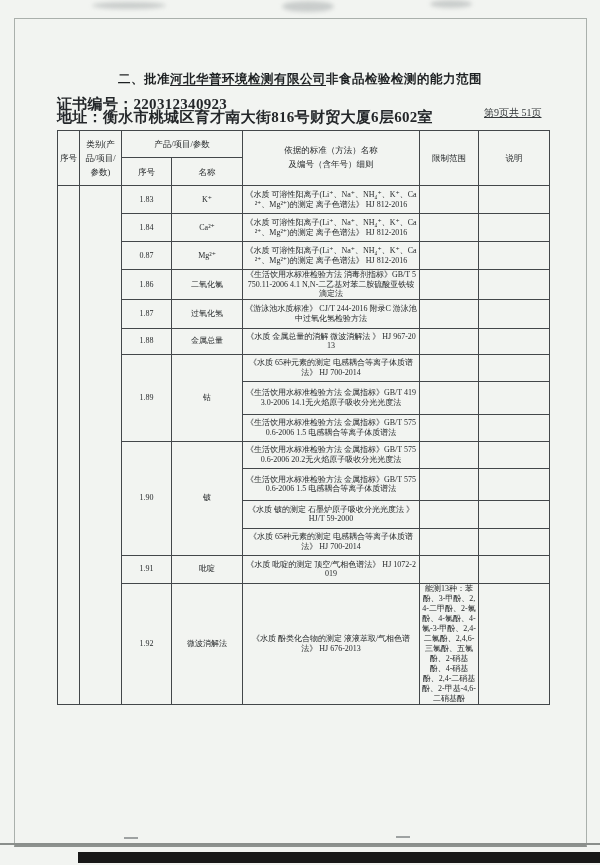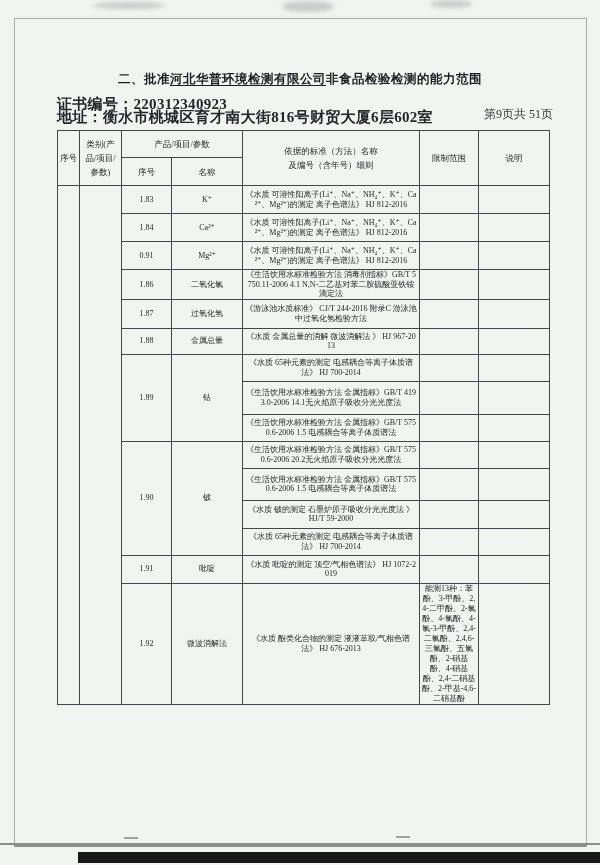--- a/index.html
+++ b/index.html
@@ -25,35 +25,35 @@
   .bottom-edge{position:absolute;left:0;top:843px;width:600px;height:2px;background:#8a8e8b;}
   .bottom-band{position:absolute;left:78px;top:852px;width:522px;height:11px;background:#181818;}
   .title{
     position:absolute;left:0;top:71px;width:600px;text-align:center;
     font-size:12.5px;font-weight:bold;letter-spacing:.5px;color:#1d2022;white-space:nowrap;
   }
   .title .u{text-decoration:underline;text-underline-offset:2px;}
   .meta{position:absolute;left:57px;font-size:15px;font-weight:bold;color:#24272a;letter-spacing:.3px;white-space:nowrap;}
   .meta.cert{top:95px;}
   .meta.addr{top:108px;}
-  .page-ind{position:absolute;left:484px;top:106px;font-size:12px;color:#33373a;white-space:nowrap;}
+  .page-ind{position:absolute;left:484px;top:106px;font-size:10px;color:#33373a;white-space:nowrap;text-decoration:underline;}
   table.cap{
     position:absolute;left:57px;top:130px;width:492px;
     border-collapse:collapse;table-layout:fixed;
     font-size:8px;line-height:9.6px;color:#26292b;
   }
   table.cap th,table.cap td{
     border:1px solid #43474a;padding:0 2px;
     text-align:center;vertical-align:middle;overflow:hidden;
     font-weight:normal;word-break:break-all;
   }
   table.cap th{font-size:8.5px;line-height:14px;}
   td.std{padding:0 3px;}
   td.limit-cell{font-size:8px;line-height:10px;padding:1px 1px;}
-  .hdr2{display:block;}
+  .hdr2{display:block;font-family:Liberation Mono, monospace;}
 </style>
 </head>
 <body>
 
 <div class="sheet">
 
   <div class="smudge s1"></div>
   <div class="smudge s2"></div>
   <div class="smudge s3"></div>
 
@@ -111,21 +111,21 @@
         <td></td>
       </tr>
       <tr style="height:28px">
         <td>1.84</td>
         <td>Ca²⁺</td>
         <td class="std">《水质 可溶性阳离子(Li⁺、Na⁺、NH₄⁺、K⁺、Ca²⁺、Mg²⁺)的测定 离子色谱法》 HJ 812-2016</td>
         <td></td>
         <td></td>
       </tr>
       <tr style="height:28px">
-        <td>0.91</td>
+        <td>0.87</td>
         <td>Mg²⁺</td>
         <td class="std">《水质 可溶性阳离子(Li⁺、Na⁺、NH₄⁺、K⁺、Ca²⁺、Mg²⁺)的测定 离子色谱法》 HJ 812-2016</td>
         <td></td>
         <td></td>
       </tr>
       <tr style="height:29px">
         <td>1.86</td>
         <td>二氧化氯</td>
         <td class="std">《生活饮用水标准检验方法 消毒剂指标》GB/T 5750.11-2006 4.1 N,N-二乙基对苯二胺硫酸亚铁铵滴定法</td>
         <td></td>

